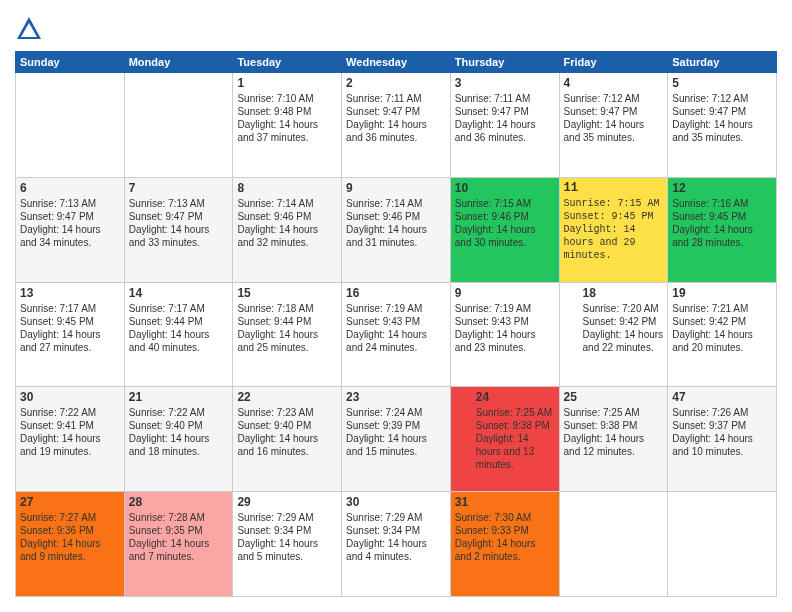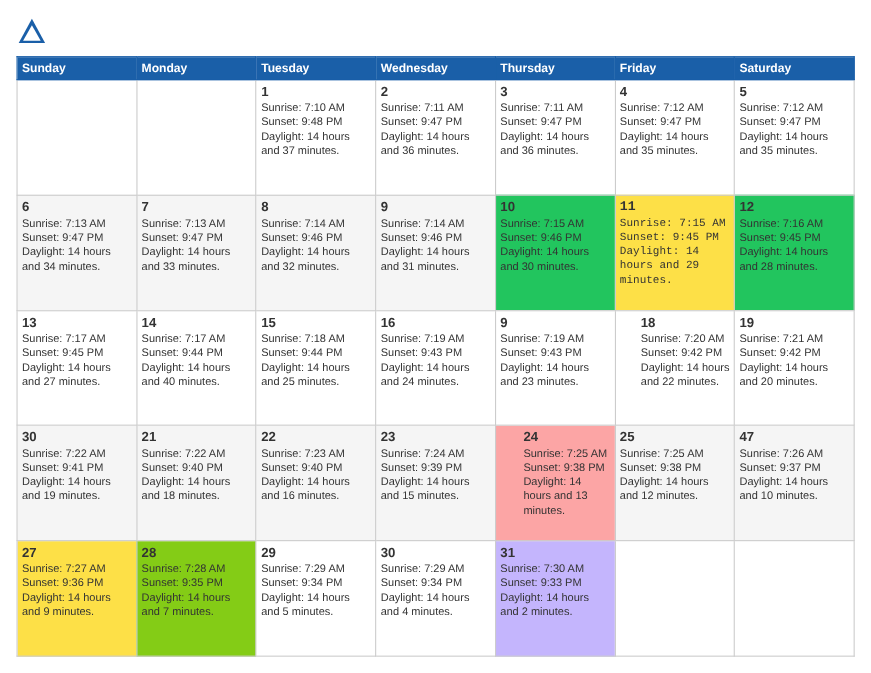--- a/index.html
+++ b/index.html
@@ -226,51 +226,51 @@
             <div class="cell-content"><span>Sunrise: 7:22 AM</span><br><span>Sunset: 9:40 PM</span><br><span>Daylight: 14 hours and 18 minutes.</span><br></div>
           </td>
           <td style="background-color: rgb(245, 245, 245);">
             <span class="day-num">22</span>
             <div class="cell-content"><span>Sunrise: 7:23 AM</span><br><span>Sunset: 9:40 PM</span><br><span>Daylight: 14 hours and 16 minutes.</span><br></div>
           </td>
           <td style="background-color: rgb(245, 245, 245);">
             <span class="day-num">23</span>
             <div class="cell-content"><span>Sunrise: 7:24 AM</span><br><span>Sunset: 9:39 PM</span><br><span>Daylight: 14 hours and 15 minutes.</span><br></div>
           </td>
-          <td style="background-color: #fca5a5; padding-left: 25px;">
+          <td style="background-color: #ef4444; padding-left: 25px;">
             <span class="day-num">24</span>
             <div class="cell-content"><span>Sunrise: 7:25 AM</span><br><span>Sunset: 9:38 PM</span><br><span>Daylight: 14 hours and 13 minutes.</span><br></div>
           </td>
           <td style="background-color: rgb(245, 245, 245);">
             <span class="day-num">25</span>
             <div class="cell-content"><span>Sunrise: 7:25 AM</span><br><span>Sunset: 9:38 PM</span><br><span>Daylight: 14 hours and 12 minutes.</span><br></div>
           </td>
           <td style="background-color: rgb(245, 245, 245);">
             <span class="day-num">47</span>
             <div class="cell-content"><span>Sunrise: 7:26 AM</span><br><span>Sunset: 9:37 PM</span><br><span>Daylight: 14 hours and 10 minutes.</span><br></div>
           </td>
         </tr>
         <tr>
-          <td style="background-color: #fde047;">
+          <td style="background-color: #f97316;">
             <span class="day-num">27</span>
             <div class="cell-content"><span>Sunrise: 7:27 AM</span><br><span>Sunset: 9:36 PM</span><br><span>Daylight: 14 hours and 9 minutes.</span><br></div>
           </td>
-          <td style="background-color: #84cc16;">
+          <td style="background-color: #fca5a5;">
             <span class="day-num">28</span>
             <div class="cell-content"><span>Sunrise: 7:28 AM</span><br><span>Sunset: 9:35 PM</span><br><span>Daylight: 14 hours and 7 minutes.</span><br></div>
           </td>
           <td style="background-color: rgb(255, 255, 255);">
             <span class="day-num">29</span>
             <div class="cell-content"><span>Sunrise: 7:29 AM</span><br><span>Sunset: 9:34 PM</span><br><span>Daylight: 14 hours and 5 minutes.</span><br></div>
           </td>
           <td style="background-color: rgb(255, 255, 255);">
             <span class="day-num">30</span>
             <div class="cell-content"><span>Sunrise: 7:29 AM</span><br><span>Sunset: 9:34 PM</span><br><span>Daylight: 14 hours and 4 minutes.</span><br></div>
           </td>
-          <td style="background-color: #c4b5fd; margin-top: 25px;">
+          <td style="background-color: #f97316; margin-top: 25px;">
             <span class="day-num">31</span>
             <div class="cell-content"><span>Sunrise: 7:30 AM</span><br><span>Sunset: 9:33 PM</span><br><span>Daylight: 14 hours and 2 minutes.</span><br></div>
           </td>
           <td class="empty-cell"></td>
           <td class="empty-cell"></td>
         </tr>
       </tbody>
   </table>
 </div>
 

